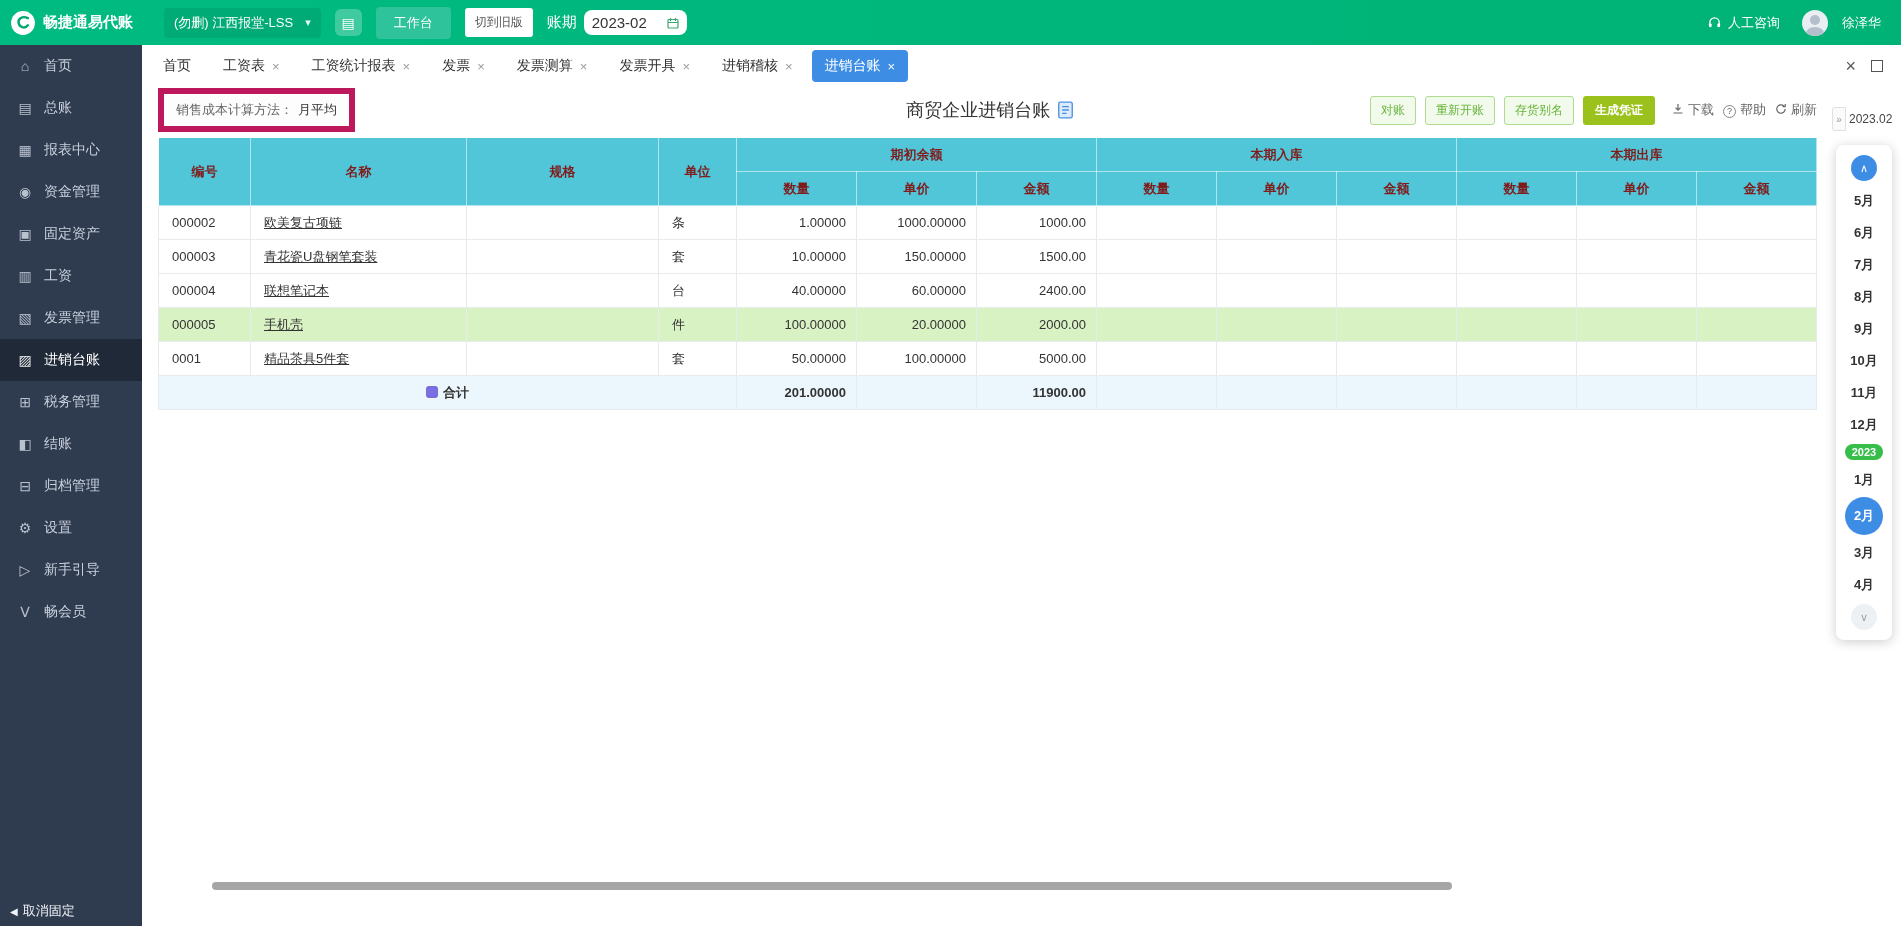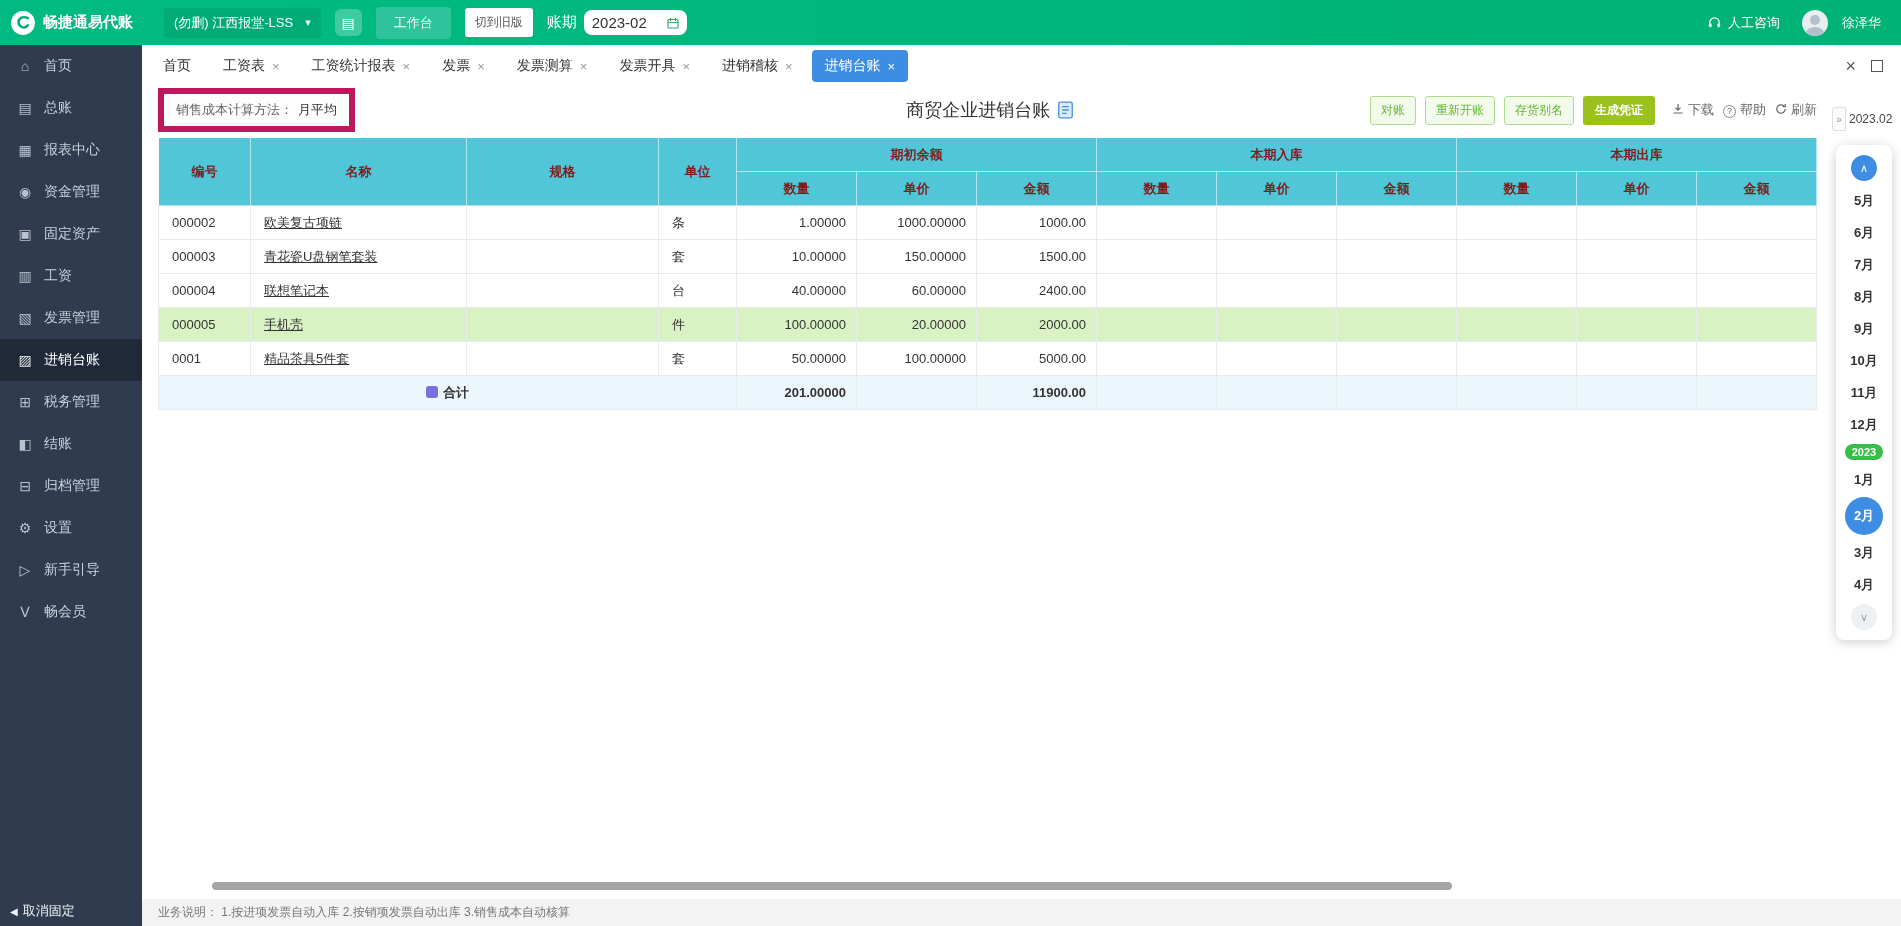--- a/index.html
+++ b/index.html
@@ -432,23 +432,20 @@
             <td class="n"></td>
             <td class="n"></td>
             <td class="n"></td>
             <td class="n"></td>
           </tr>
         </tbody>
       </table>
 
     <div class="hscroll"></div>
 
-    <footer class="footnote">
-      <span>业务说明： 1.按进项发票自动入库  2.按销项发票自动出库  3.销售成本自动核算</span>
-    </footer>
 
     <div class="calendar">
       <div class="cal-head">
         <span class="cal-handle">»</span>
         <span>2023.02</span>
       </div>
       <div class="cal-panel">
           <span class="cal-arrow up">∧</span>
           <span class="cal-month">5月</span>
           <span class="cal-month">6月</span>

